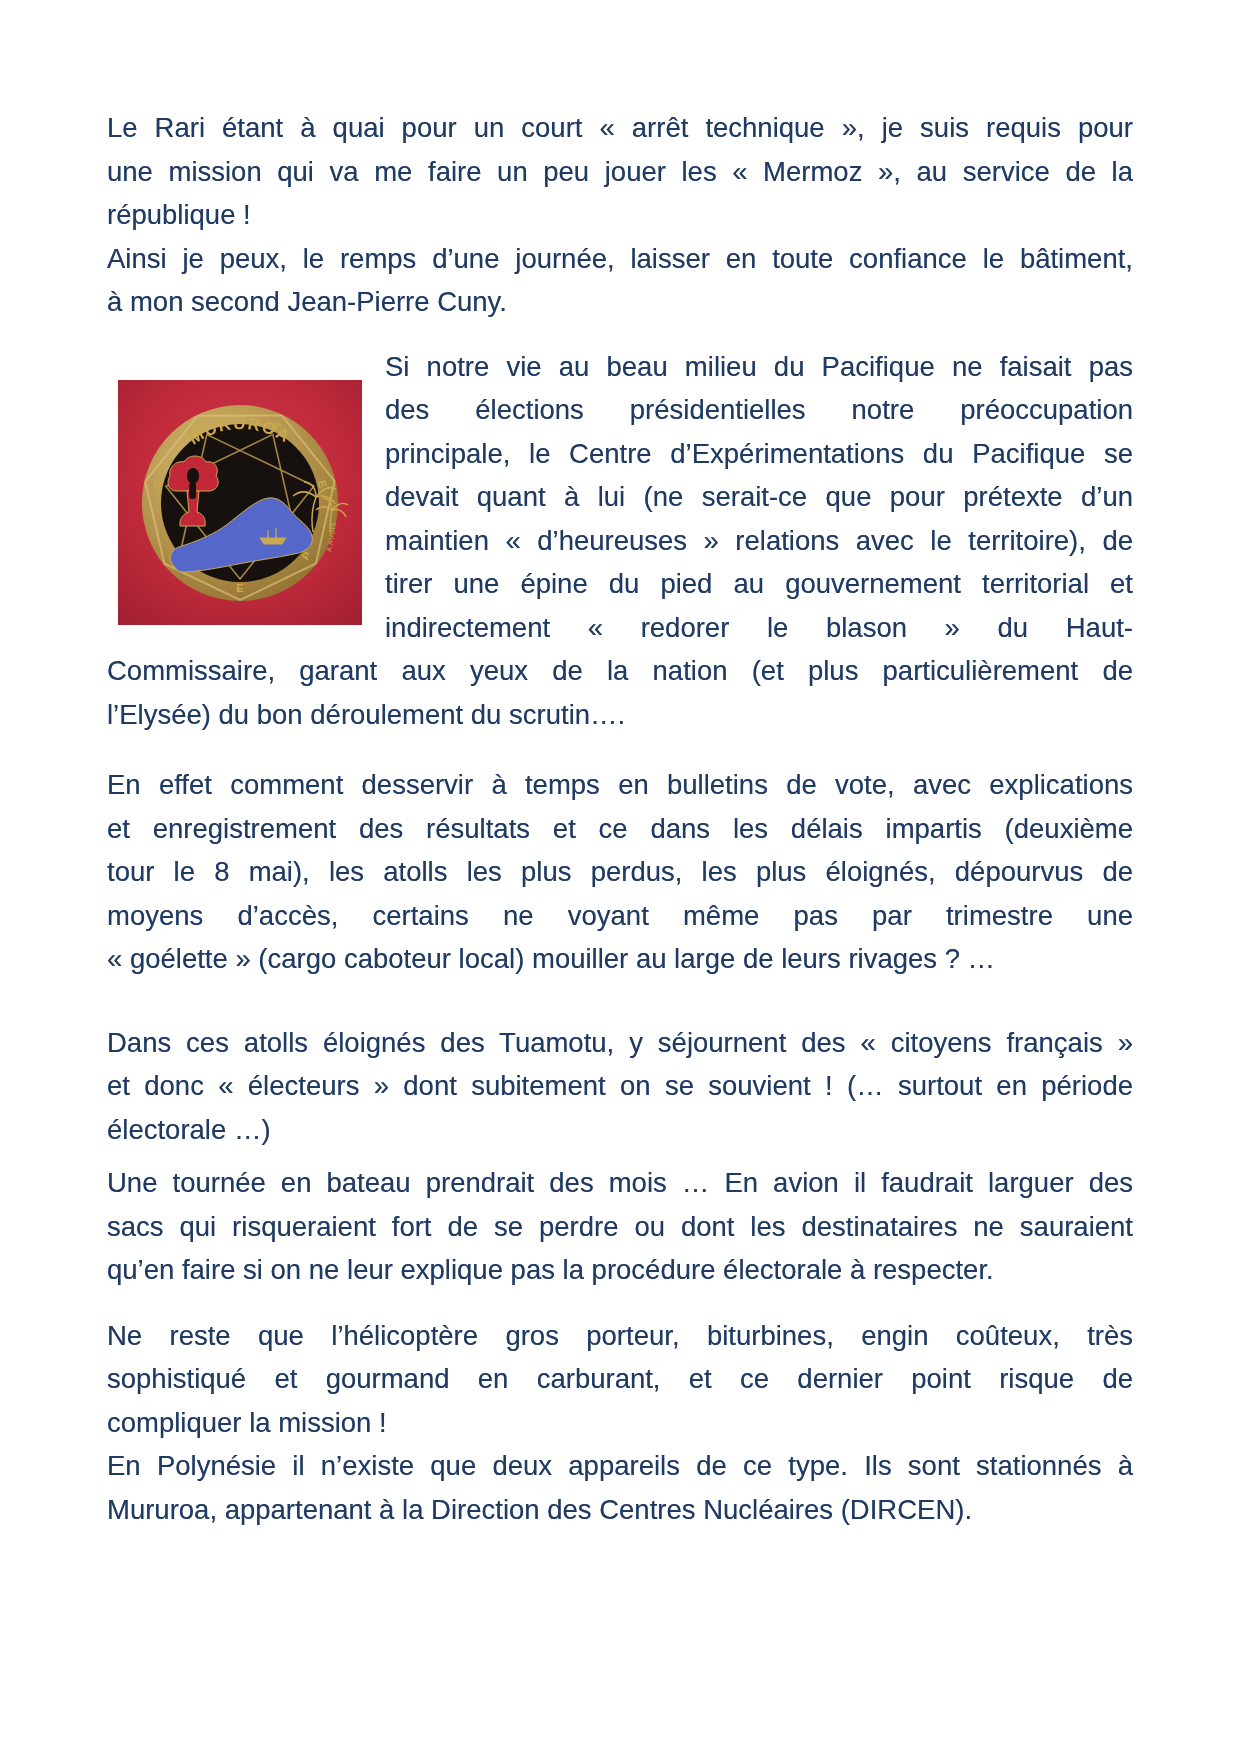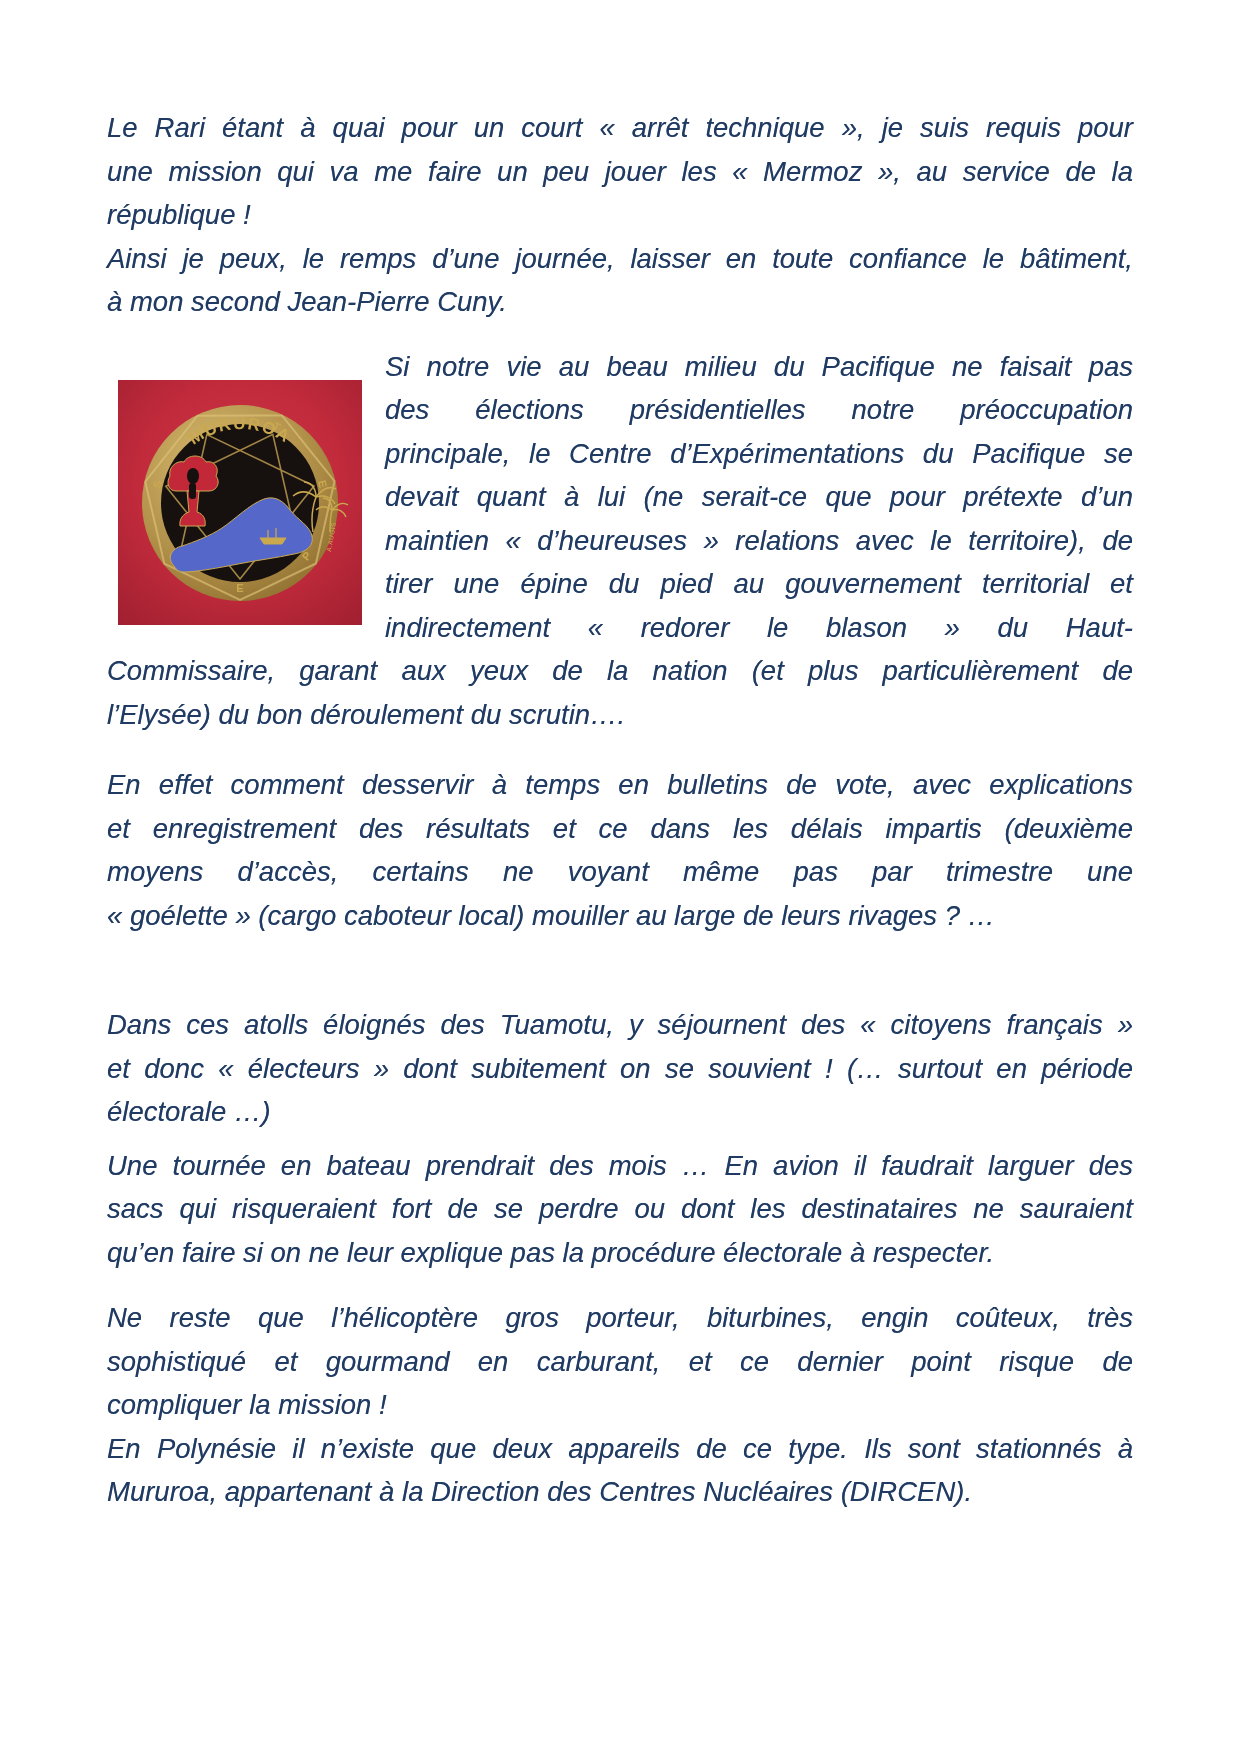--- a/index.html
+++ b/index.html
@@ -7,21 +7,20 @@
     position: relative;
     width: 1240px;
     height: 1754px;
     box-sizing: border-box;
     padding: 106px 107px 0 107px;
     background: #ffffff;
     overflow: hidden;
     font-family: "Liberation Sans", sans-serif;
   }
   .body-text {
-    font-style: italic;
     font-size: 27.5px;
     line-height: 43.5px;
     color: var(--ink, #1f3a63);
     text-shadow: 0 0 0.5px rgba(31,58,99,0.55);
   }
   .para { margin: 0; }
   .line {
     text-align: justify;
     text-align-last: justify;
     white-space: normal;
@@ -131,24 +130,25 @@
         <div class="line indent">devait quant à lui (ne serait-ce que pour prétexte d’un</div>
         <div class="line indent">maintien « d’heureuses » relations avec le territoire), de</div>
         <div class="line indent">tirer une épine du pied au gouvernement territorial et</div>
         <div class="line indent">indirectement « redorer le blason » du Haut-</div>
         <div class="line">Commissaire, garant aux yeux de la nation (et plus particulièrement de</div>
         <div class="line last">l’Elysée) du bon déroulement du scrutin….</div>
       </div>
       <div class="para" style="margin-top: 27px;">
         <div class="line">En effet comment desservir à temps en bulletins de vote, avec explications</div>
         <div class="line">et enregistrement des résultats et ce dans les délais impartis (deuxième</div>
+        <div class="line">tour le 8 mai), les atolls les plus perdus, les plus éloignés, dépourvus de</div>
         <div class="line">moyens d’accès, certains ne voyant même pas par trimestre une</div>
         <div class="line last">« goélette » (cargo caboteur local) mouiller au large de leurs rivages ? …</div>
       </div>
-      <div class="para" style="margin-top: 66px;">
+      <div class="para" style="margin-top: 40px;">
         <div class="line">Dans ces atolls éloignés des Tuamotu, y séjournent des « citoyens français »</div>
         <div class="line">et donc « électeurs » dont subitement on se souvient ! (… surtout en période</div>
         <div class="line last">électorale …)</div>
       </div>
       <div class="para" style="margin-top: 10px;">
         <div class="line">Une tournée en bateau prendrait des mois … En avion il faudrait larguer des</div>
         <div class="line">sacs qui risqueraient fort de se perdre ou dont les destinataires ne sauraient</div>
         <div class="line last">qu’en faire si on ne leur explique pas la procédure électorale à respecter.</div>
       </div>
       <div class="para" style="margin-top: 22px;">

